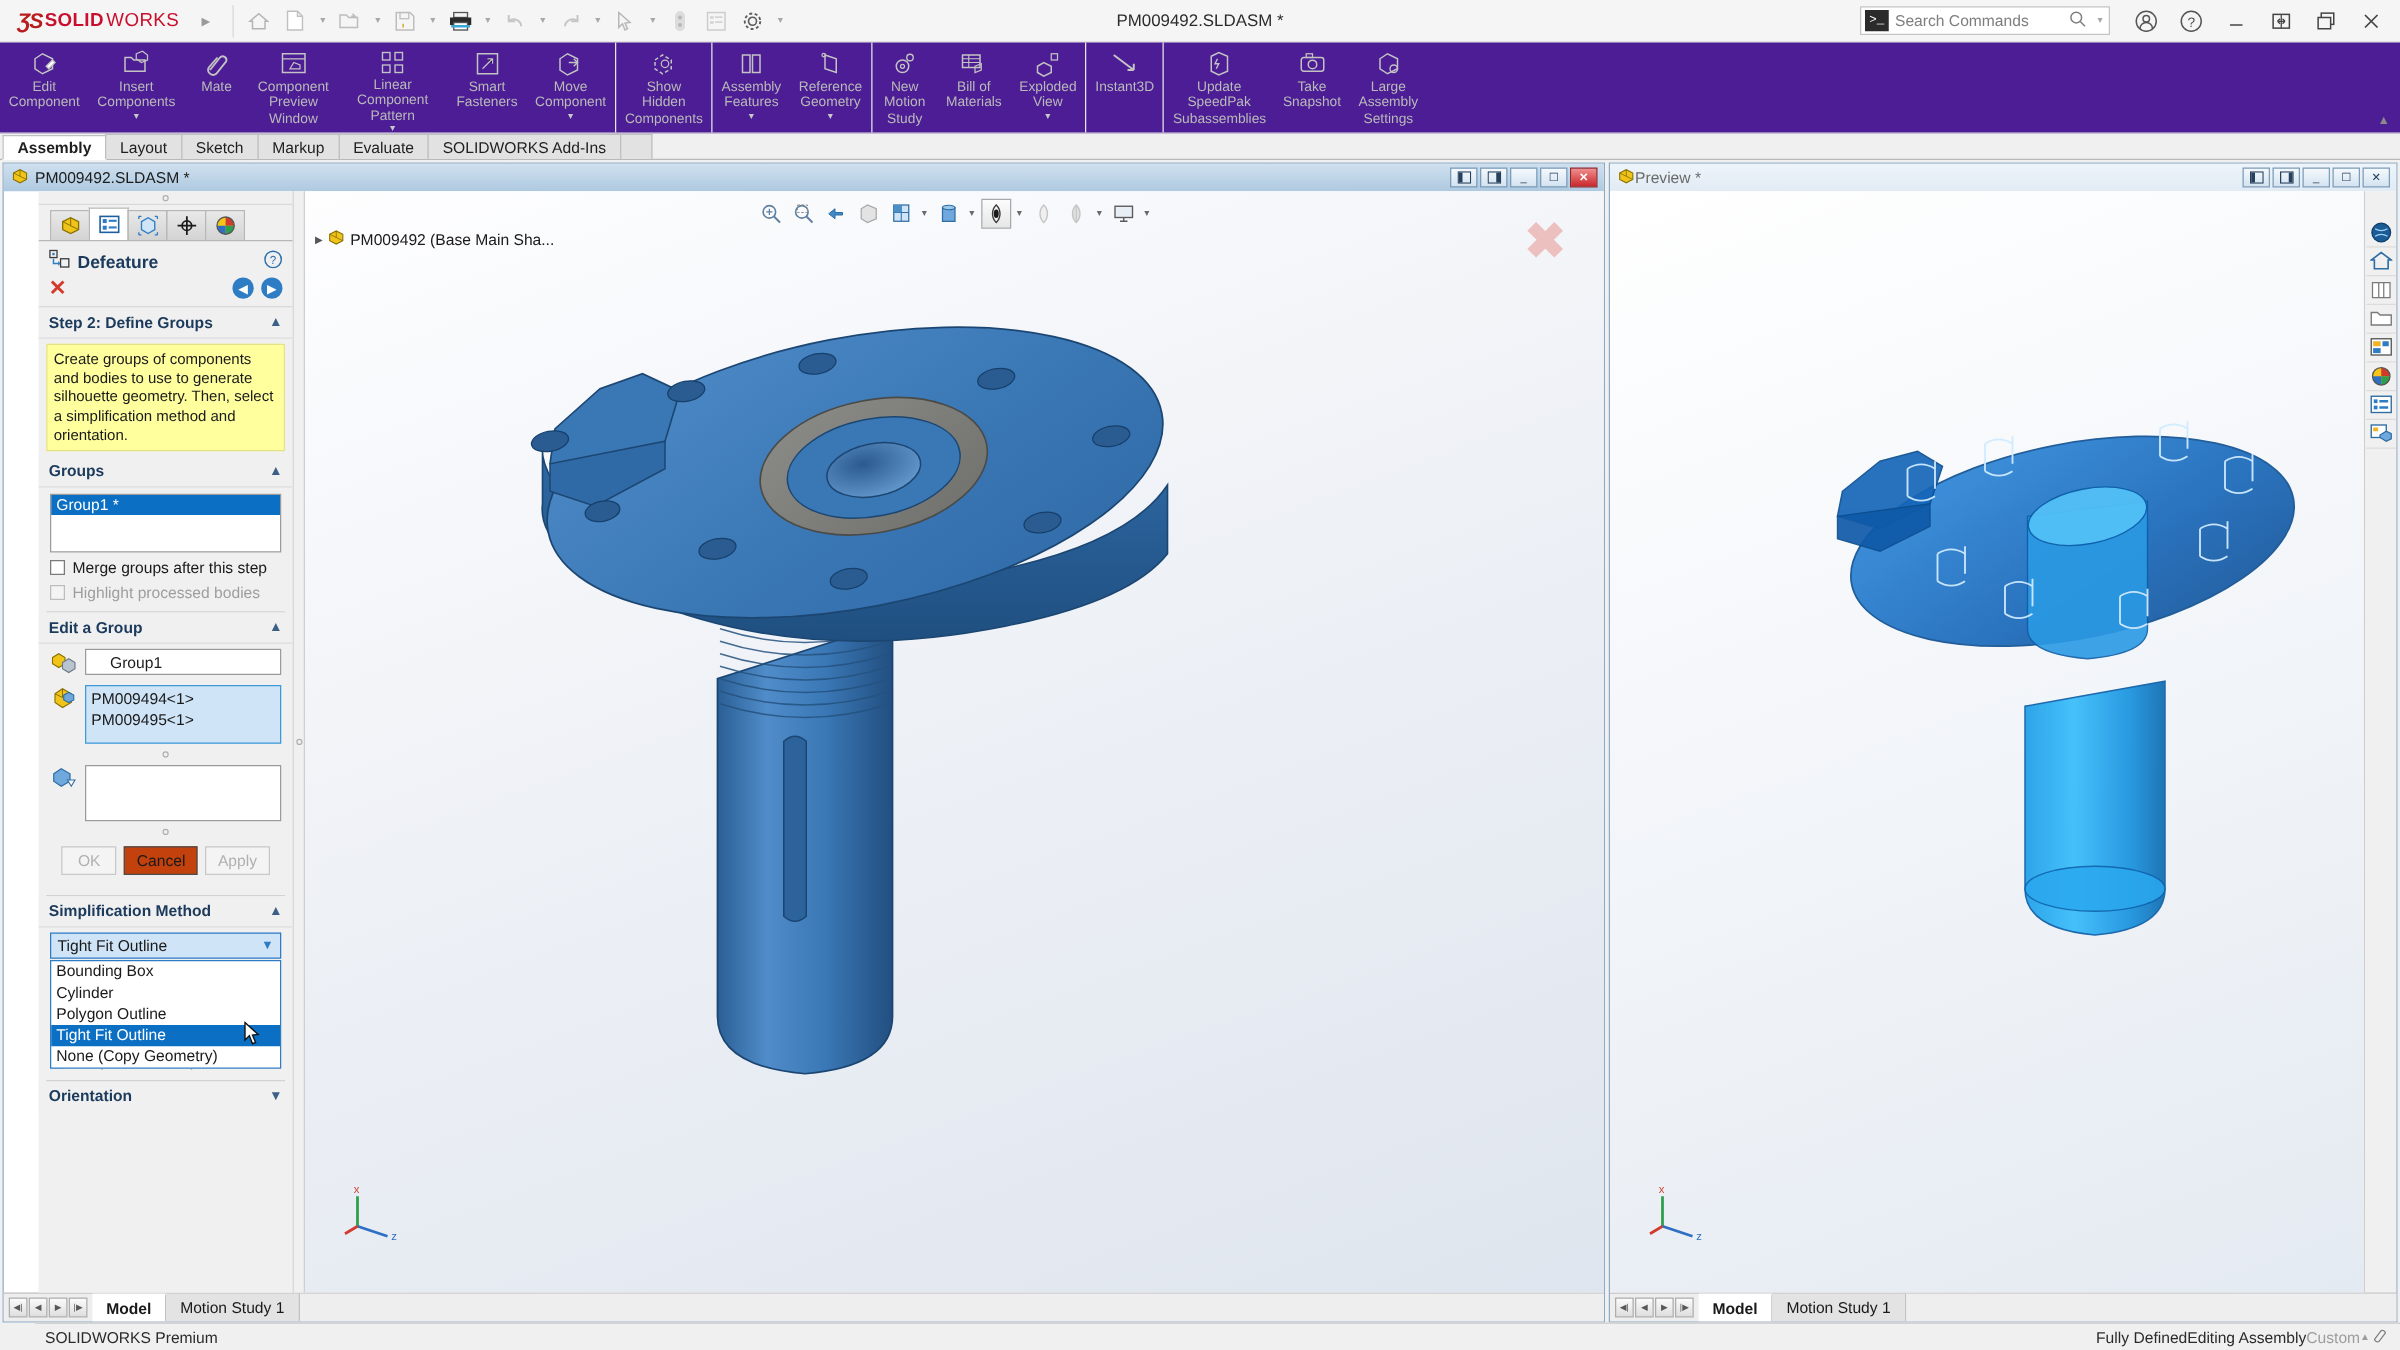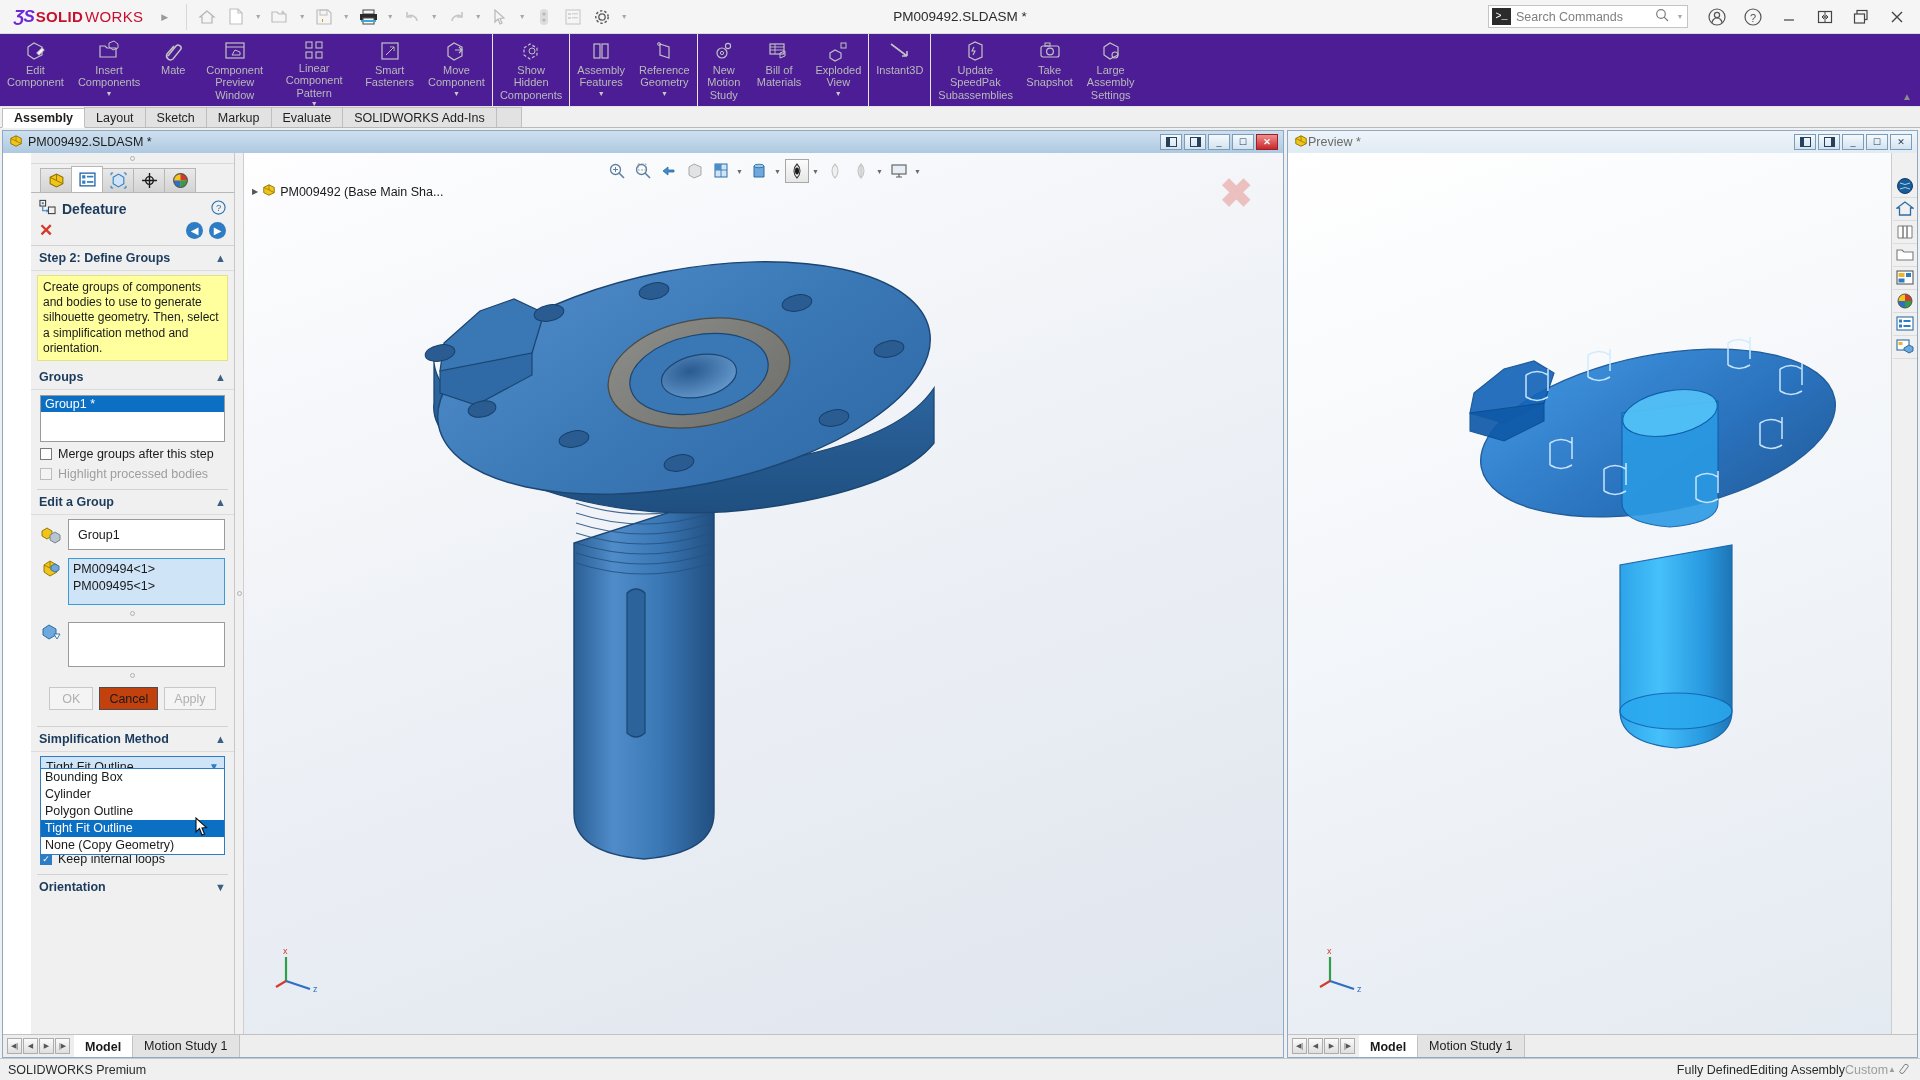--- a/index.html
+++ b/index.html
@@ -12,21 +12,21 @@
     color: #1a1a1a;
   }
   #app { width: 1920px; height: 1080px; position: relative; display: flex; flex-direction: column; }
 
   
   .titlebar {
     height: 34px; background: #f5f5f5; display: flex; align-items: center;
     border-bottom: 1px solid #dcdcdc; flex: none; position: relative;
   }
   .logo { display: flex; align-items: center; padding: 0 6px 0 14px; gap: 2px; }
-  .logo-ds { color: #6d28d9; font-weight: bold; font-size: 17px; font-style: italic; letter-spacing: -1px; }
+  .logo-ds { color: #b91c1c; font-weight: bold; font-size: 17px; font-style: italic; letter-spacing: -1px; }
   .logo-solid { color: #c8102e; font-weight: bold; font-size: 15px; letter-spacing: .3px; }
   .logo-works { color: #c8102e; font-weight: normal; font-size: 15px; letter-spacing: .3px; }
   .tb-arrow { color: #9a9a9a; font-size: 9px; padding: 0 12px; }
   .tb-sep { width: 1px; height: 26px; background: #d8d8d8; margin: 0 6px; }
   .tb-icons { display: flex; align-items: center; gap: 1px; }
   .tb-btn {
     width: 28px; height: 26px; display: flex; align-items: center; justify-content: center;
     color: #b0b0b0;
   }
   .tb-btn svg { display: block; }
@@ -133,21 +133,21 @@
   .listbox-sel { background: #0b6fc4; color: #fff; padding: 1px 4px; font-size: 12.5px; }
   .chkrow { display: flex; align-items: center; gap: 6px; padding: 5px 3px 1px; font-size: 12.5px; }
   .chkrow.dim { color: #9e9e9e; }
   .chkbox { width: 12px; height: 12px; border: 1px solid #7a7a7a; background: #fff; flex: none; }
   .chkbox.dim { border-color: #bdbdbd; background: #f4f4f4; }
   .chkbox.on { background: #2e7cc4; border-color: #2e7cc4; color: #fff; font-size: 9px; display: flex; align-items: center; justify-content: center; }
   .sep-line { height: 1px; background: #d2d2d2; margin: 7px 0 0; }
 
   .field-row { display: flex; align-items: center; gap: 6px; padding: 4px 3px; }
   .field-ico { width: 22px; height: 20px; display: flex; align-items: center; justify-content: center; flex: none; }
-  .txtinput { flex: 1; height: 31px; border: 1px solid #9b9b9b; background: #fff; padding: 0 9px; display: flex; align-items: center; font-size: 12.5px; }
+  .txtinput { flex: 1; height: 21px; border: 1px solid #9b9b9b; background: #fff; padding: 0 19px; display: flex; align-items: center; font-size: 12.5px; }
   .selbox { flex: 1; border: 1px solid #3d9ad6; background: #cfe4f7; min-height: 47px; padding: 2px 4px; font-size: 12.5px; line-height: 1.35; }
   .selbox.empty { background: #fff; border: 1px solid #9b9b9b; min-height: 45px; }
   .mini-dot-row { display: flex; justify-content: center; padding: 2px 0; }
   .btn-row { display: flex; justify-content: center; gap: 6px; padding: 7px 0 9px; }
   .pbtn { min-width: 44px; height: 23px; border: 1px solid #c8c8c8; background: #f4f4f4; display: flex; align-items: center; justify-content: center; font-size: 12.5px; color: #b0b0b0; padding: 0 9px;}
   .pbtn.enabled { border-color: #4c4c4c; color: #1a1a1a; background: #c2410c; }
 
   .combo {
     margin: 4px 3px 0; height: 21px; border: 1px solid #2e7cc4; background: #cfe4f7;
     display: flex; align-items: center; padding: 0 5px; font-size: 12.5px;
@@ -191,21 +191,21 @@
     display: flex; align-items: center; padding: 0 2px 0 6px; font-size: 12.5px; color: #6b6b6b;
   }
   .prev-body { flex: 1; display: flex; min-height: 0; }
   .prev-vp { flex: 1; position: relative; background: linear-gradient(160deg,#ffffff 0%,#f2f5f9 50%,#e4eaf1 100%); overflow: hidden; }
   .vstrip { width: 26px; background: #f0f0f0; border-left: 1px solid #cdcdcd; display: flex; flex-direction: column; align-items: center; padding-top: 22px; gap: 0; }
   .vs-btn { width: 24px; height: 23px; display: flex; align-items: center; justify-content: center; border-bottom: 1px solid #dcdcdc; }
 
   
   .statusbar {
     height: 22px; background: #f0f0f0; border-top: 1px solid #c8c8c8;
-    display: flex; align-items: center; font-size: 12.5px; color: #2b2b2b; flex: none; padding: 0 8px;
+    display: flex; align-items: center; font-size: 12.5px; color: #2b2b2b; flex: none; padding: 0 8px; margin-left: 28px;
   }
   .sb-right { margin-left: auto; display: flex; align-items: center; }
   .sb-dim { color: #9d9d9d; }
 </style>
 </head>
 <body>
 
 <div id="app">
 
   <div class="titlebar">

